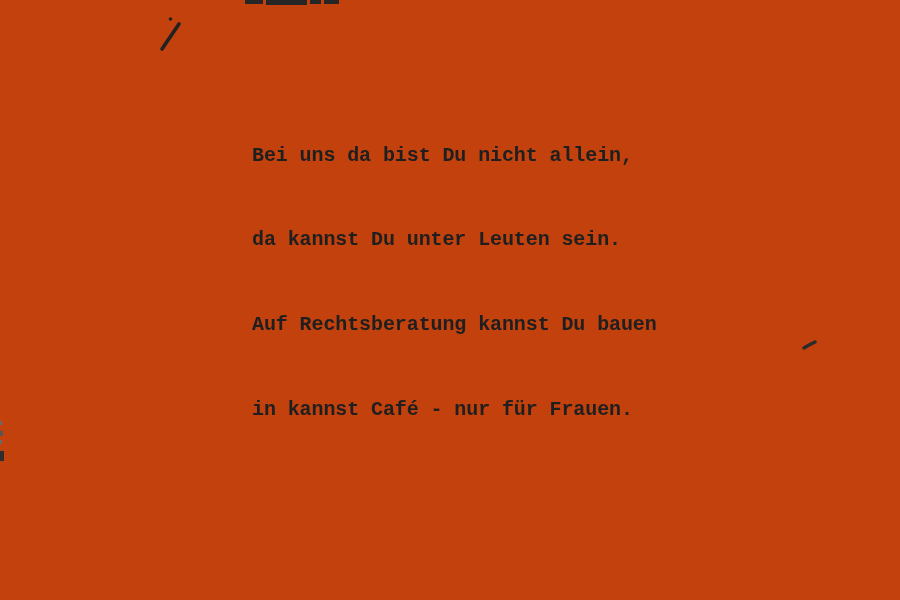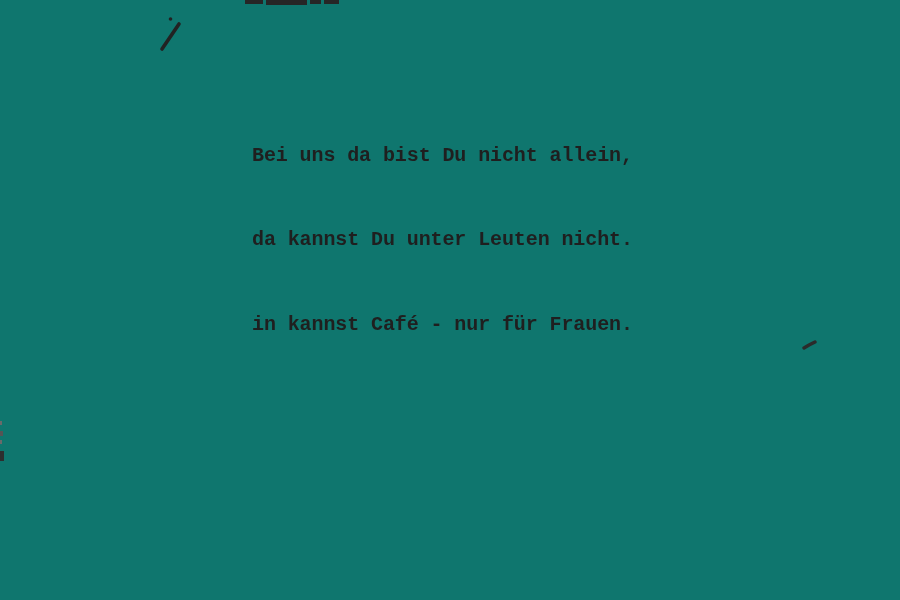--- a/index.html
+++ b/index.html
@@ -4,21 +4,21 @@
 <style>
   html, body {
     margin: 0;
     padding: 0;
     background: #ffffff;
   }
   .page {
     position: relative;
     width: 900px;
     height: 600px;
-    background: #0f766e;
+    background: #c2410c;
     overflow: hidden;
     font-family: "Liberation Mono", "DejaVu Sans Mono", monospace;
   }
   .poem {
     position: absolute;
     left: 252px;
     top: 16px;
     font-size: 20px;
     font-weight: bold;
     color: #1f1f1f;
@@ -78,21 +78,22 @@
 
   <div class="edge-speck speck-1"></div>
   <div class="edge-speck speck-2"></div>
   <div class="edge-speck speck-3"></div>
   <div class="edge-speck speck-4"></div>
 
   <div class="poem">
 
     <div class="stanza">
       <div class="line">Bei uns da bist Du nicht allein,</div>
-      <div class="line">da kannst Du unter Leuten nicht.</div>
+      <div class="line">da kannst Du unter Leuten sein.</div>
+      <div class="line">Auf Rechtsberatung kannst Du bauen</div>
       <div class="line">in kannst Café - nur für Frauen.</div>
     </div>
 
     <div class="stanza">
       
       
       
       
     </div>
 

